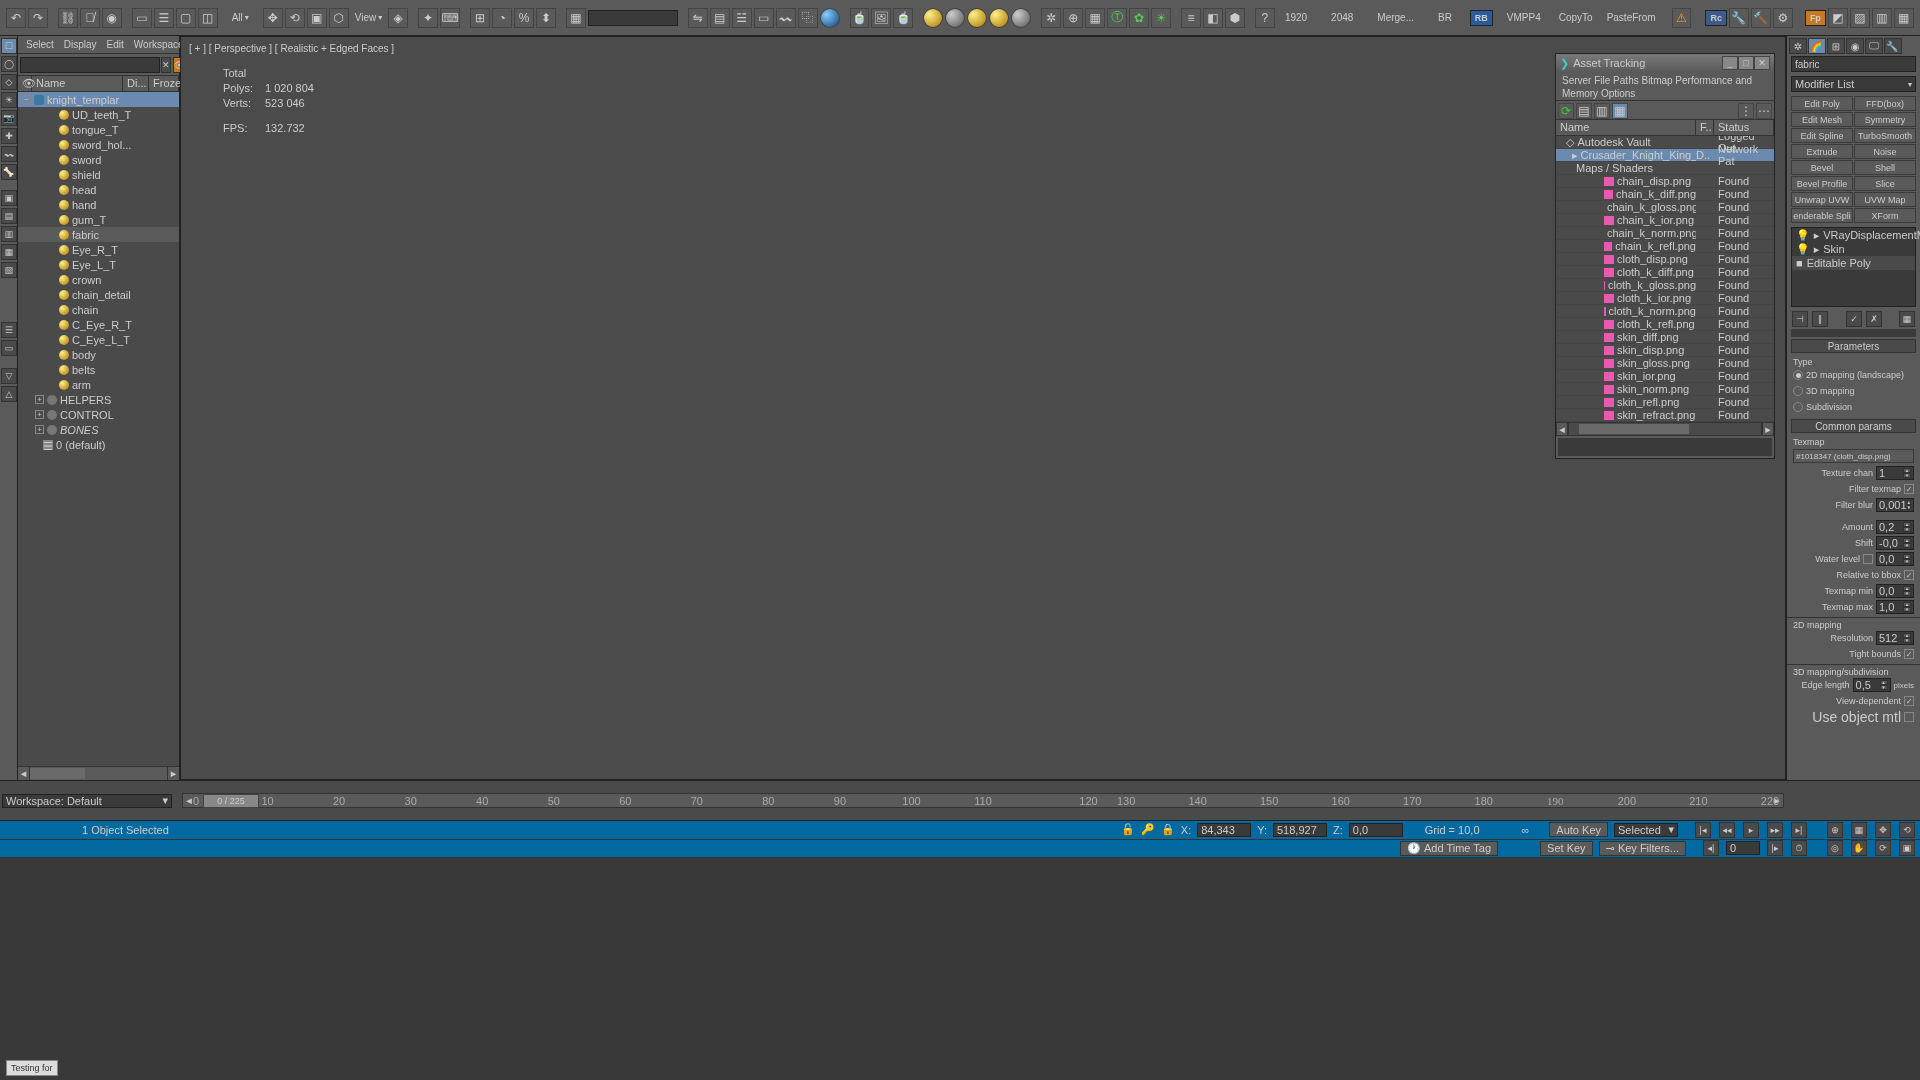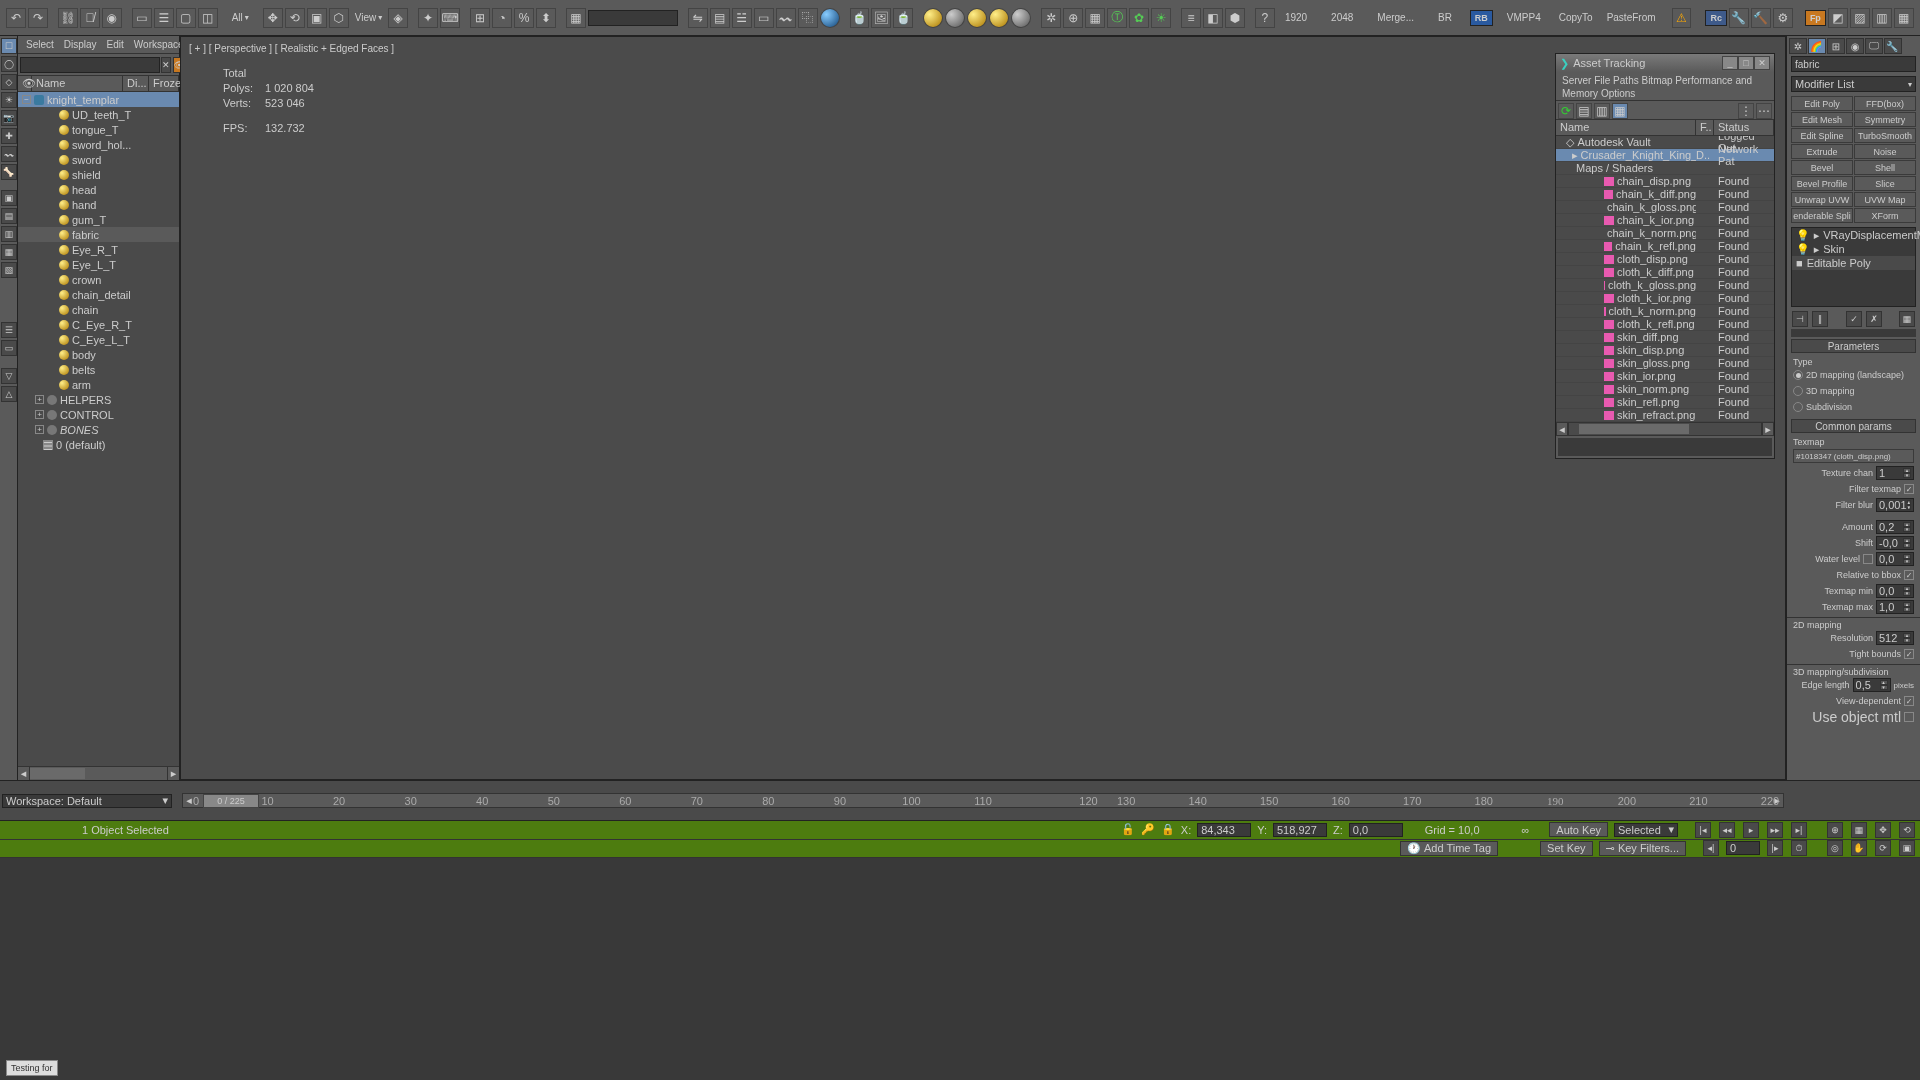--- a/index.html
+++ b/index.html
@@ -77,21 +77,21 @@
 .spinner .sp div{height:5px;background:#555;border:1px solid #333;font-size:5px;line-height:3px;text-align:center}
 .radio{width:10px;height:10px;border-radius:50%;border:1px solid #888;display:inline-flex;align-items:center;justify-content:center}
 .radio.on::after{content:"";width:5px;height:5px;border-radius:50%;background:#ccc}
 .chk{width:10px;height:10px;border:1px solid #888;display:inline-flex;align-items:center;justify-content:center;font-size:8px}
 .chk.on::after{content:"✓";color:#ccc}
 .timeline{height:40px;background:#4a4a4a;border-top:1px solid #222;display:flex;align-items:center}
 .tl-slider{height:16px;flex:1;background:#5a5a5a;border:1px solid #333;margin:0 2px;position:relative;display:flex;align-items:center}
 .tl-thumb{position:absolute;left:20px;width:56px;height:14px;background:#888;border:1px solid #444;display:flex;align-items:center;justify-content:center;font-size:9px}
 .tl-ruler{height:18px;flex:1;background:#3a3a3a;position:relative;font-size:9px}
 .tl-tick{position:absolute;bottom:1px;transform:translateX(-50%);color:#aaa}
-.statusbar{height:38px;background:#4d7c0f;border-top:1px solid #222;display:flex;flex-direction:column}
+.statusbar{height:38px;background:#0369a1;border-top:1px solid #222;display:flex;flex-direction:column}
 .sb-row{height:19px;display:flex;align-items:center;gap:6px;padding:0 4px;border-bottom:1px solid #333;font-size:10px}
 .sb-box{background:#3a3a3a;border:1px solid #222;height:14px;padding:0 3px;display:flex;align-items:center}
 .sb-btn{height:15px;padding:0 6px;background:#5a5a5a;border:1px solid #333;cursor:pointer;display:flex;align-items:center}
 .corner{position:absolute;bottom:4px;left:6px;font-size:9px;background:#ddd;color:#333;padding:2px 4px;border:1px solid #888}
 svg text{font-family:inherit}
 </style>
 </head>
 <body>
 
 <div class="toolbar">

